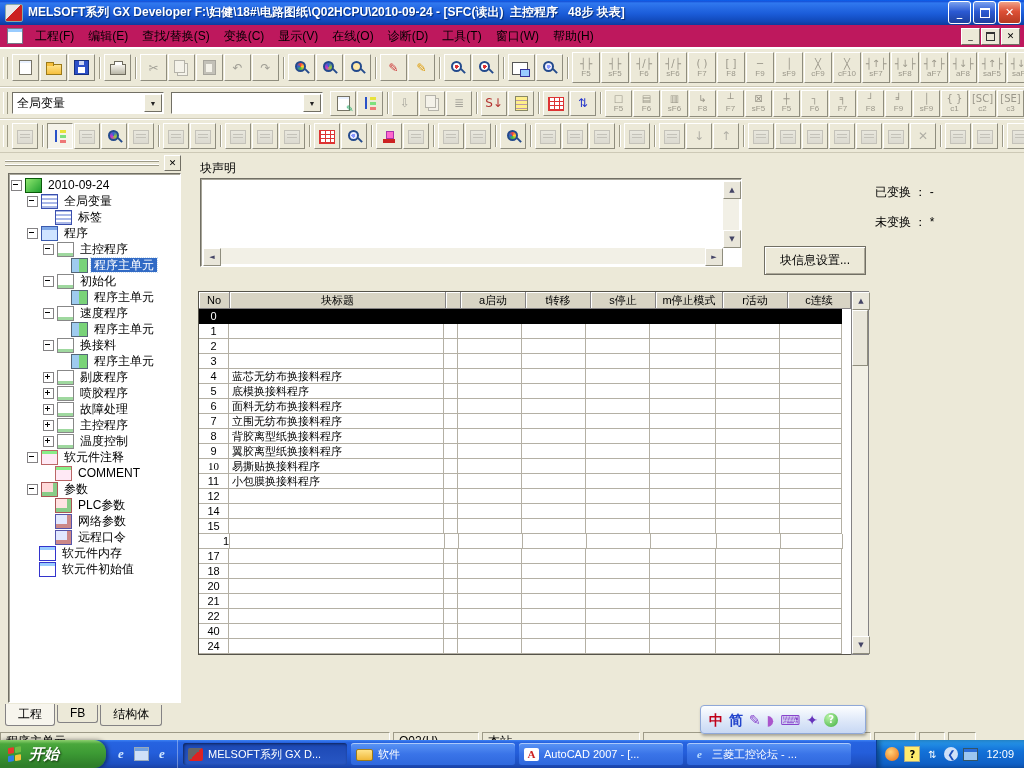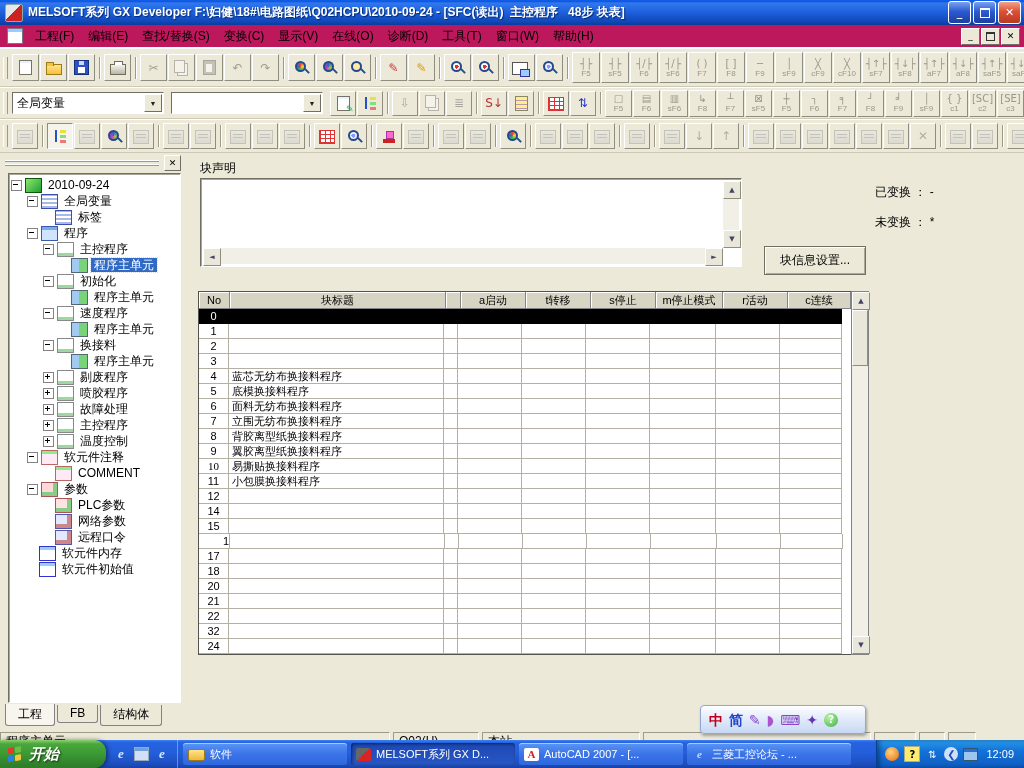--- a/index.html
+++ b/index.html
@@ -997,21 +997,21 @@
               <span class="td" style="width: 215px;"></span>
               <span class="td" style="width: 14px;"></span>
               <span class="td" style="width: 64px;"></span>
               <span class="td" style="width: 64px;"></span>
               <span class="td" style="width: 64px;"></span>
               <span class="td" style="width: 66px;"></span>
               <span class="td" style="width: 64px;"></span>
               <span class="td" style="width: 62px;"></span>
             </div>
             <div class="trw">
-              <span class="td no" style="width: 30px;">32</span>
+              <span class="td no" style="width: 30px;">40</span>
               <span class="td" style="width: 215px;"></span>
               <span class="td" style="width: 14px;"></span>
               <span class="td" style="width: 64px;"></span>
               <span class="td" style="width: 64px;"></span>
               <span class="td" style="width: 64px;"></span>
               <span class="td" style="width: 66px;"></span>
               <span class="td" style="width: 64px;"></span>
               <span class="td" style="width: 62px;"></span>
             </div>
             <div class="trw">
@@ -1065,27 +1065,27 @@
           <i style="background: rgb(246, 197, 61);"></i>
         </span>
       <span>开始</span>
     </div>
     <div class="ql" id="quicklaunch">
         <span class="qli">e</span>
         <span class="qli desk"></span>
         <span class="qli">e</span>
       </div>
     <div id="tasks" style="display:flex;align-items:center">
+        <span class="taskitem active">
+          <span class="ticon melsoft"></span>
+          <span>MELSOFT系列 GX D...</span>
+        </span>
         <span class="taskitem">
           <span class="ticon folder"></span>
           <span>软件</span>
-        </span>
-        <span class="taskitem active">
-          <span class="ticon melsoft"></span>
-          <span>MELSOFT系列 GX D...</span>
         </span>
         <span class="taskitem">
           <span class="ticon autocad">A</span>
           <span>AutoCAD 2007 - [...</span>
         </span>
         <span class="taskitem">
           <span class="ticon ie">e</span>
           <span>三菱工控论坛 - ...</span>
         </span>
       </div>

